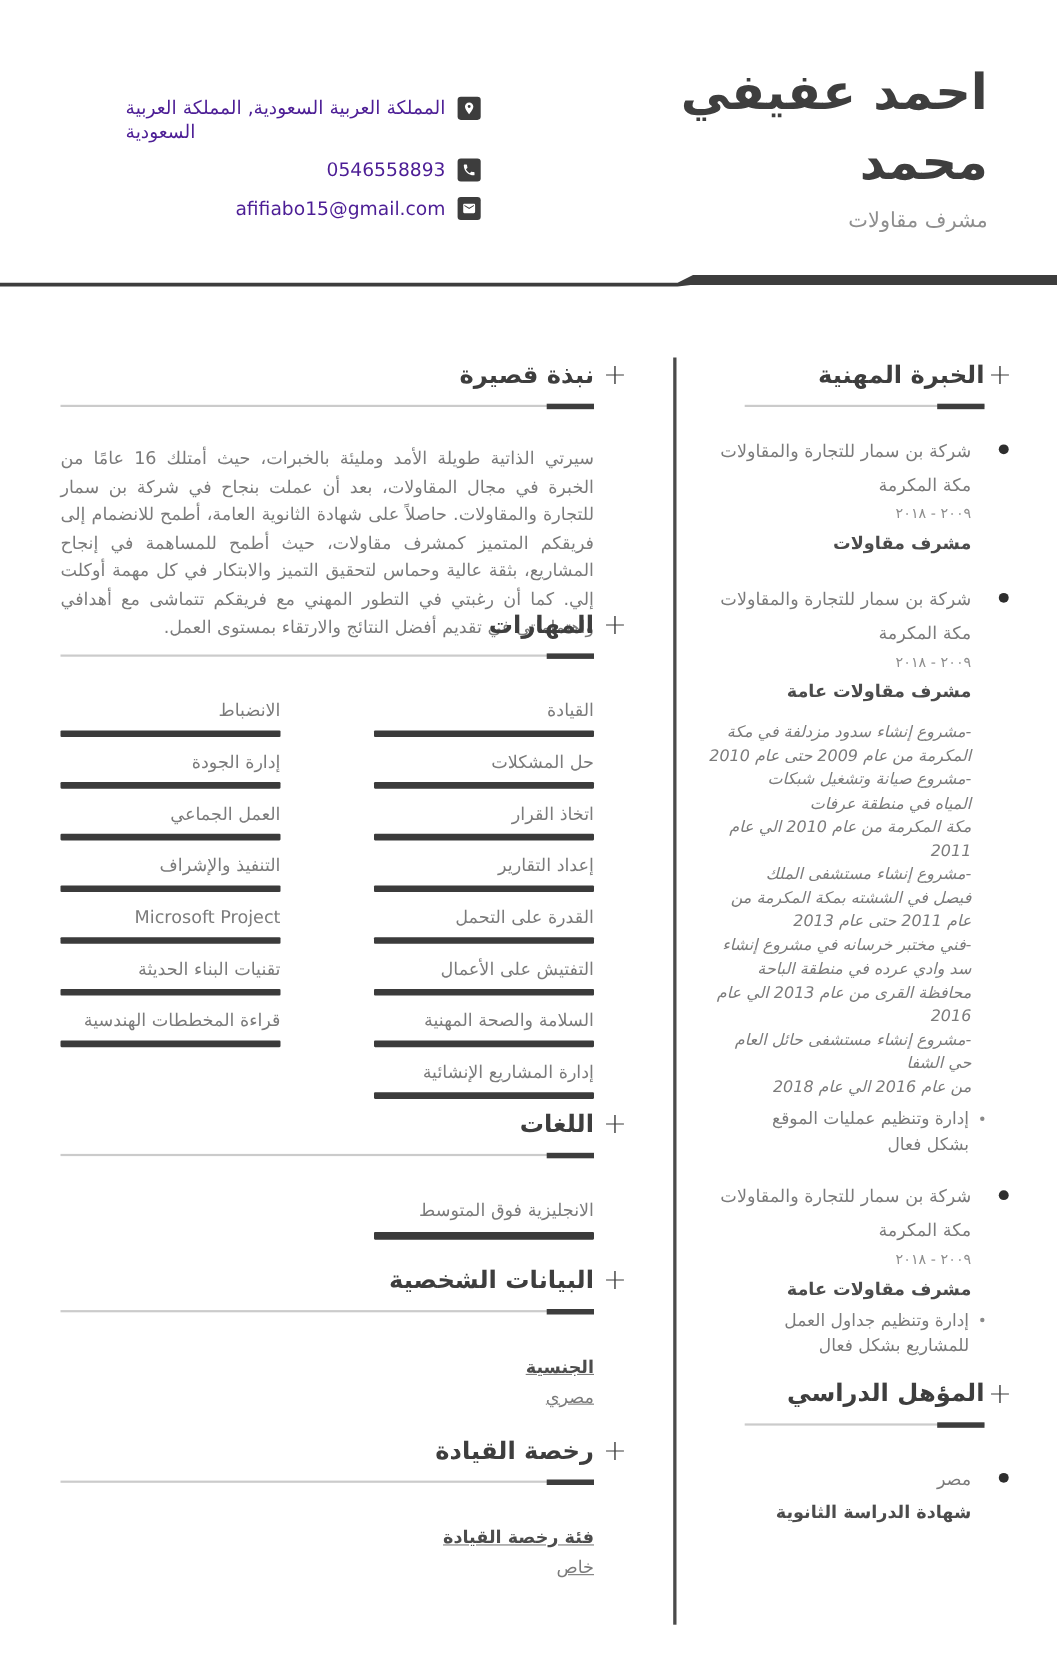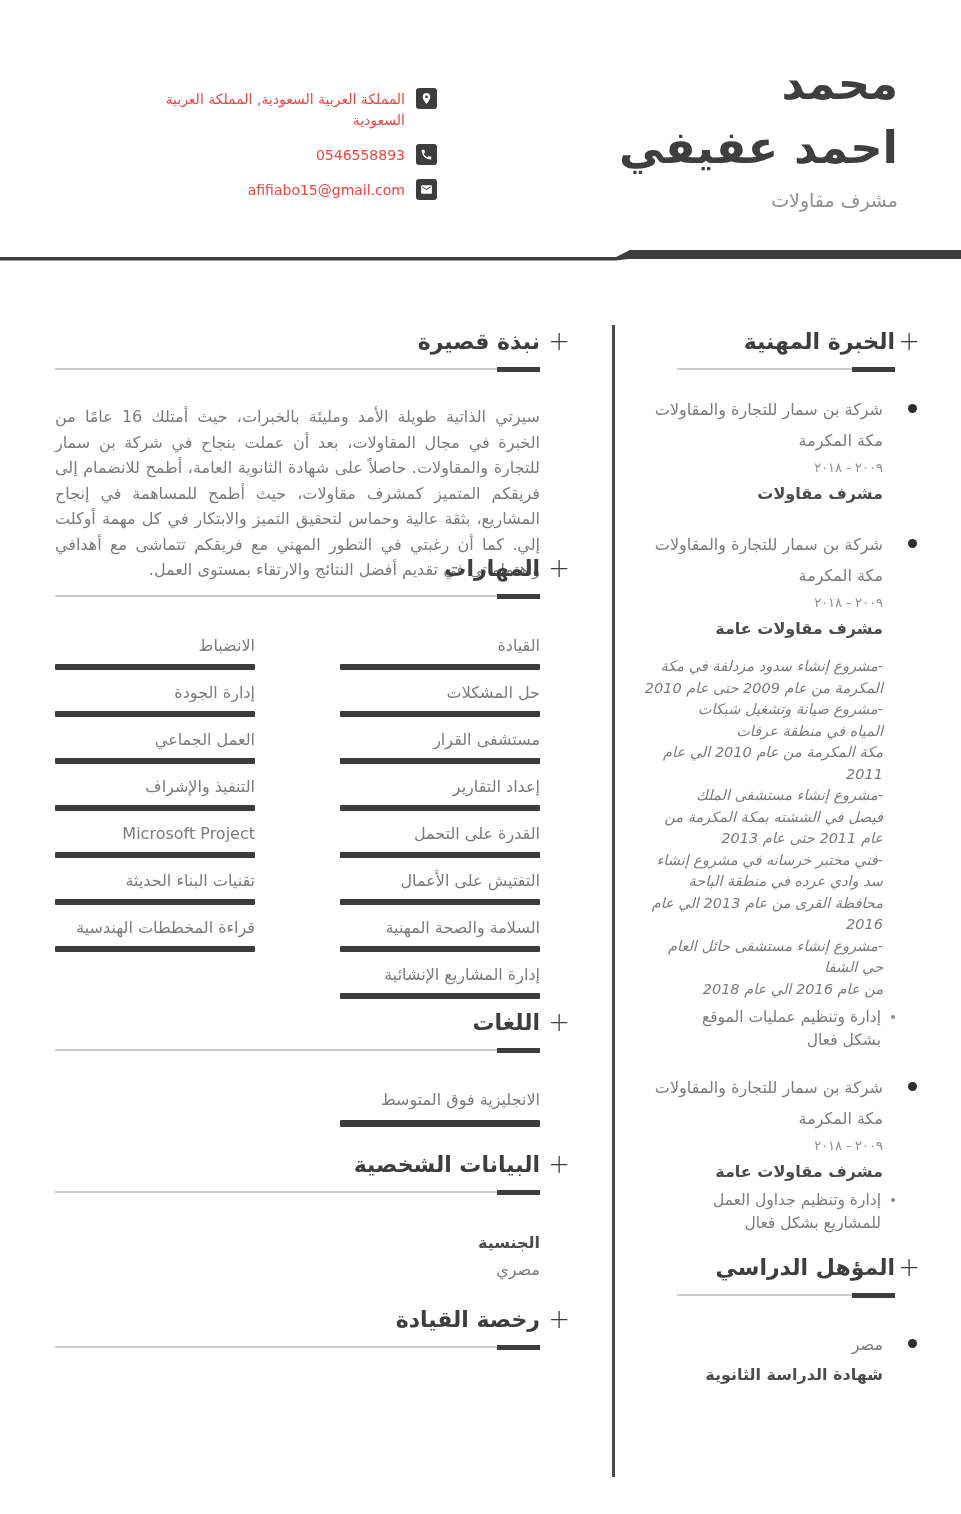--- a/index.html
+++ b/index.html
@@ -9,22 +9,22 @@
   }
   
   .name-block{position:absolute;top:52px;right:63px;text-align:right;}
   .name-line{font-size:45px;font-weight:700;color:#3e3e3e;margin:0;line-height:64px;}
   .job-title{font-size:19px;color:#8f8f8f;margin-top:9px;}
   .contact{position:absolute;top:88px;right:524px;}
   .c-row{display:flex;justify-content:flex-start;align-items:flex-start;margin-bottom:13px;}
   .c-icon{width:21px;height:21px;background:#3d3d3d;border-radius:3px;display:flex;
           align-items:center;justify-content:center;margin-left:11px;flex:none;}
   .c-icon svg{width:13px;height:13px;fill:#ffffff;}
-  .c-text{font-size:14px;color:#ef4444;line-height:21px;white-space:pre-line;
-          direction:rtl;text-align:right;padding-top:1px;}
+  .c-text{font-size:17px;color:#4c1d95;line-height:21px;white-space:pre-line;
+          direction:rtl;text-align:left;padding-top:1px;}
   .top-bar{position:absolute;left:0;top:250px;width:961px;height:12px;background:#3d3d3d;
     clip-path:polygon(0 7px,616px 7px,630px 0,961px 0,961px 9px,628px 9px,616px 10.5px,0 10.5px);}
   
   .v-divider{position:absolute;top:325px;left:612px;width:3px;height:1152px;background:#4a4a4a;}
   .col-main{position:absolute;top:325px;right:421px;width:485px;}
   .col-exp{position:absolute;top:325px;right:41px;width:290px;}
   .section{position:absolute;right:0;width:100%;}
   .sec-head{position:relative;}
   .sec-title{font-size:22px;font-weight:700;color:#3e3e3e;margin:0;text-align:right;line-height:28px;}
   .plus{position:absolute;top:-2px;font-size:26px;font-weight:300;color:#3e3e3e;line-height:30px;}
@@ -36,21 +36,21 @@
   .col-exp .underline{width:218px;margin-right:25px;}
   .underline .thin{position:absolute;top:2px;left:0;right:0;height:1.5px;background:#cbcbcb;}
   .underline .thick{position:absolute;right:0;top:0.5px;width:43px;height:5px;background:#3d3d3d;}
   
   .summary-text{margin-top:32px;font-size:16px;line-height:25.5px;color:#7b7b7b;
                 text-align:justify;}
   .pair-grid{display:grid;grid-template-columns:200px 200px;column-gap:85px;row-gap:12px;margin-top:36px;}
   .skill-label{font-size:16px;color:#7b7b7b;text-align:right;line-height:22px;}
   .skill-bar{height:6px;background:#3b3b3b;margin-top:7px;border-radius:1px;}
   .lang-bar{height:7px;background:#3b3b3b;margin-top:9px;border-radius:1px;}
-  .field-block{margin-top:37px;text-align:right;}
+  .field-block{margin-top:37px;text-align:right;text-decoration:underline;}
   .field-label{font-size:16px;font-weight:700;color:#4c4c4c;line-height:21px;}
   .field-value{font-size:16px;color:#7b7b7b;margin-top:6px;line-height:21px;}
   
   .entry{position:absolute;right:0;left:0;padding-right:37px;text-align:right;}
   .entry .dot{position:absolute;right:3px;top:6px;width:9px;height:9px;background:#2e2e2e;border-radius:50%;}
   .entry-company{font-size:16px;color:#7b7b7b;line-height:23px;}
   .entry-loc{font-size:16px;color:#7b7b7b;margin-top:9px;line-height:22px;}
   .entry-period{font-size:13px;color:#8d8d8d;margin-top:7px;line-height:17px;}
   .entry-role{font-size:16px;font-weight:700;color:#4c4c4c;margin-top:7px;line-height:22px;}
   .entry-desc{font-size:14.5px;color:#7b7b7b;line-height:21.5px;margin-top:16px;white-space:pre-line;font-style:italic;}
@@ -66,22 +66,22 @@
   #sec-personal{top:826px;} #sec-license{top:981px;}
   #sec-exp{top:3px;height:926px;} #sec-edu{top:929px;}
   .entry1{top:70px;} .entry2{top:205px;} .entry3{top:748px;}
 </style>
 </head>
 <body>
 
 <div class="page">
 
   <div class="name-block">
+    <h1 class="name-line">احمد عفيفي</h1>
     <h1 class="name-line">محمد</h1>
-    <h1 class="name-line">احمد عفيفي</h1>
     <div class="job-title">مشرف مقاولات</div>
   </div>
 
   <div class="contact">
     <div class="c-row">
       <span class="c-icon">
         <svg viewBox="0 0 24 24">
             <path d="M12 2C8.1 2 5 5.1 5 9c0 5.2 7 13 7 13s7-7.8 7-13c0-3.9-3.1-7-7-7zm0 9.5A2.5 2.5 0 1 1 12 6.5a2.5 2.5 0 0 1 0 5z"></path>
           </svg>
       </span>
@@ -223,21 +223,21 @@
           </div>
         <div class="skill">
             <div class="skill-label">حل المشكلات</div>
             <div class="skill-bar"></div>
           </div>
         <div class="skill">
             <div class="skill-label">إدارة الجودة</div>
             <div class="skill-bar"></div>
           </div>
         <div class="skill">
-            <div class="skill-label">مستشفى القرار</div>
+            <div class="skill-label">اتخاذ القرار</div>
             <div class="skill-bar"></div>
           </div>
         <div class="skill">
             <div class="skill-label">العمل الجماعي</div>
             <div class="skill-bar"></div>
           </div>
         <div class="skill">
             <div class="skill-label">إعداد التقارير</div>
             <div class="skill-bar"></div>
           </div>
@@ -310,16 +310,20 @@
 
     <div class="section" id="sec-license">
       <div class="sec-head">
         <span class="plus">+</span>
         <h2 class="sec-title">رخصة القيادة</h2>
       </div>
       <div class="underline">
         <span class="thin"></span>
           <span class="thick"></span>
       </div>
+      <div class="field-block">
+        <div class="field-label">فئة رخصة القيادة</div>
+        <div class="field-value">خاص</div>
+      </div>
     </div>
 
   </main>
 </div>
 
 </body></html>

